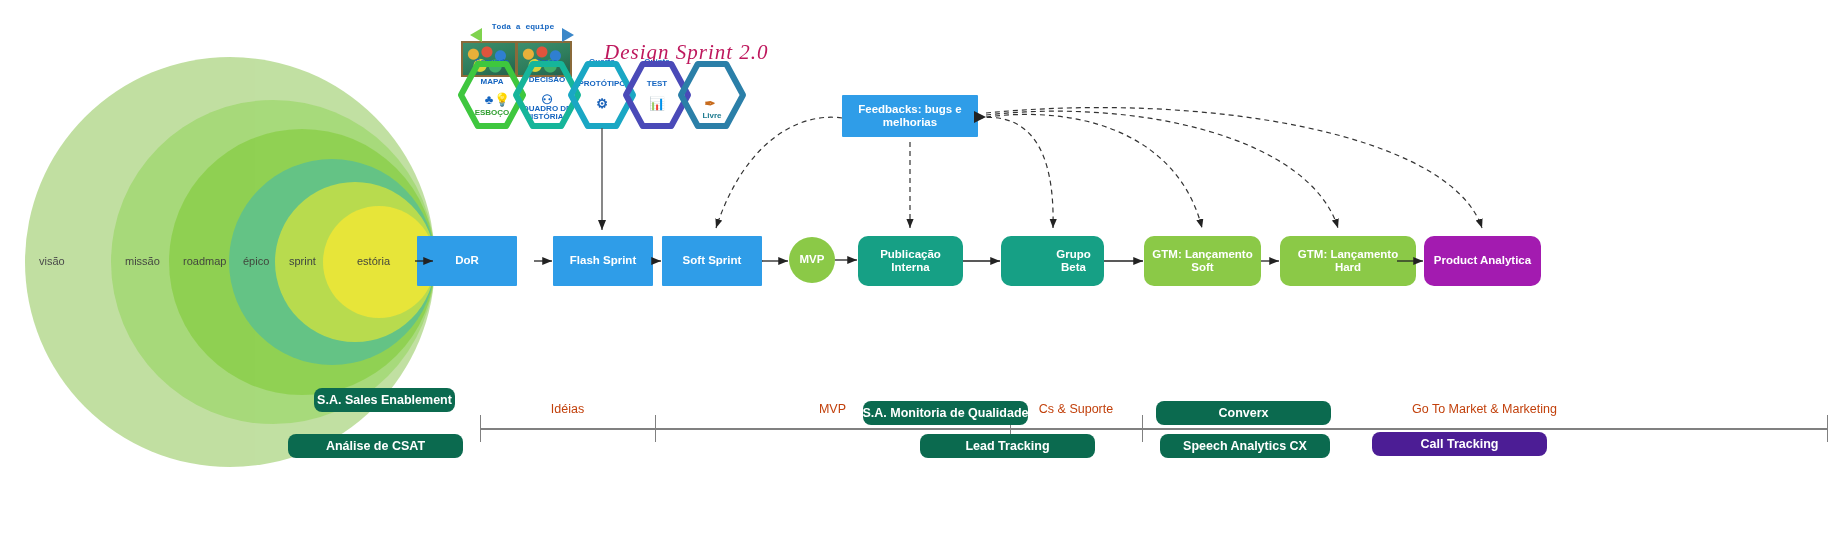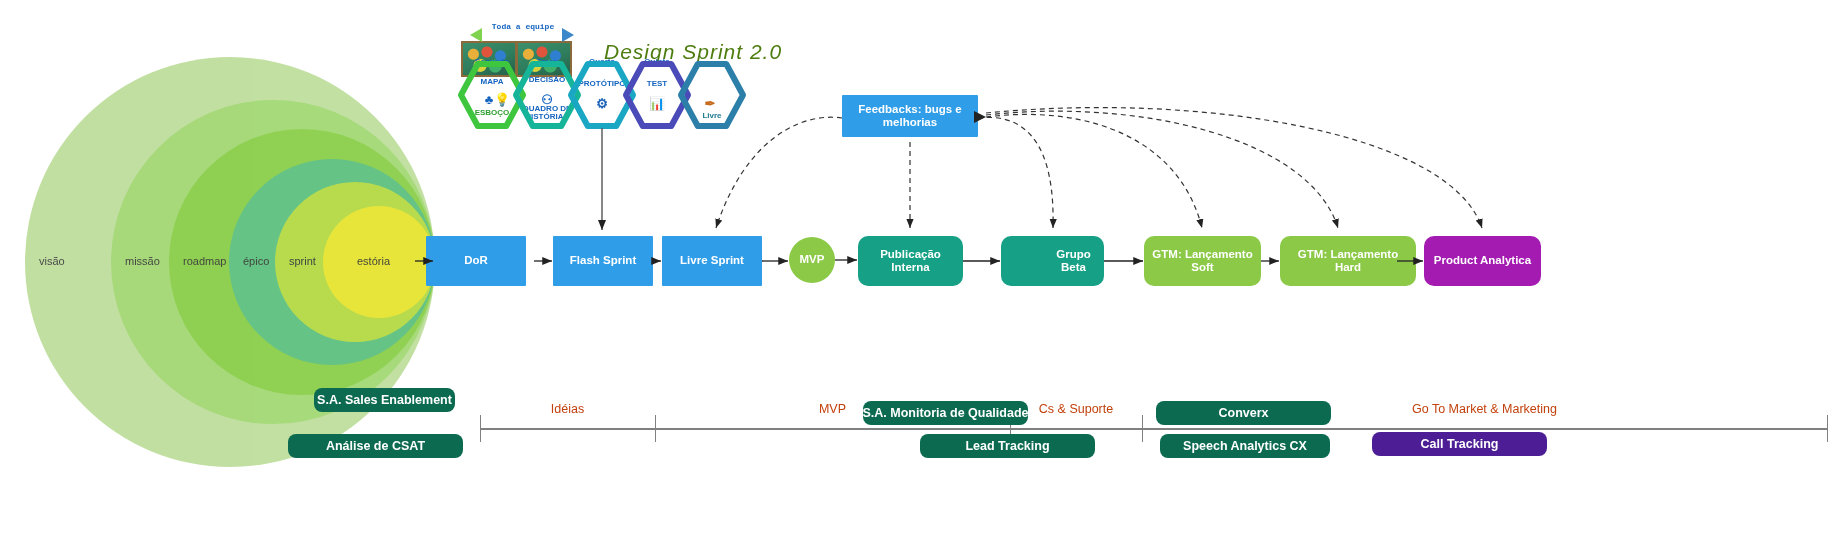--- a/index.html
+++ b/index.html
@@ -12,22 +12,22 @@
 
   
   .circ{position:absolute;border-radius:50%;display:flex;align-items:center;}
   .circ > span{
     position:absolute;width:100%;text-align:center;
     font-size:11px;color:#3a3a3a;
   }
 
   
   .ds-title{
-    position:absolute;font-family:Liberation Sans, sans-serif;
-    font-style:italic;font-size:21px;color:#4d7c0f;white-space:nowrap;
+    position:absolute;font-family:Liberation Serif, serif;
+    font-style:italic;font-size:21px;color:#be185d;white-space:nowrap;
     letter-spacing:1px;
   }
   .equipe-label{
     position:absolute;font-size:8px;font-weight:bold;color:#1565c0;
     white-space:nowrap;text-align:center;
   }
   .team-photo{
     position:absolute;border:2px solid #8a6a3a;
     background:
       radial-gradient(circle at 20% 35%, #e8b03a 0 5px, transparent 6px),
@@ -120,23 +120,23 @@
       <div class="hexword" style="color: rgb(21, 101, 192); left: 469px; top: 92px; width: 40px; font-size: 13px;">♣</div>
       <div class="hexword" style="color: rgb(47, 158, 47); left: 482px; top: 92px; width: 40px; font-size: 13px;">💡</div>
       <div class="hexword" style="color: rgb(21, 101, 192); left: 527px; top: 92px; width: 40px; font-size: 13px;">⚇</div>
       <div class="hexword" style="color: rgb(27, 98, 184); left: 582px; top: 96px; width: 40px; font-size: 13px;">⚙</div>
       <div class="hexword" style="color: rgb(46, 111, 214); left: 637px; top: 96px; width: 40px; font-size: 13px;">📊</div>
       <div class="hexword" style="color: rgb(199, 107, 29); left: 690px; top: 96px; width: 40px; font-size: 13px;">✒</div>
     </div>
 
   <div id="flow-layer">
       <div class="node sq" style="left: 842px; top: 95px; width: 136px; height: 42px; background: rgb(47, 157, 232);">Feedbacks: bugs e melhorias</div>
-      <div class="node sq" style="left: 426px; top: 236px; width: 100px; height: 50px; background: rgb(47, 157, 232);">DoR</div>
+      <div class="node sq" style="left: 417px; top: 236px; width: 100px; height: 50px; background: rgb(47, 157, 232);">DoR</div>
       <div class="node sq" style="left: 553px; top: 236px; width: 100px; height: 50px; background: rgb(47, 157, 232);">Flash Sprint</div>
-      <div class="node sq" style="left: 662px; top: 236px; width: 100px; height: 50px; background: rgb(47, 157, 232);">Livre Sprint</div>
+      <div class="node sq" style="left: 662px; top: 236px; width: 100px; height: 50px; background: rgb(47, 157, 232);">Soft Sprint</div>
       <div class="node circle" style="left: 789px; top: 237px; width: 46px; height: 46px; background: rgb(139, 201, 71);">MVP</div>
       <div class="node rnd" style="left: 858px; top: 236px; width: 105px; height: 50px; background: rgb(22, 160, 133);">Publicação Interna</div>
       <div class="node rnd" style="left: 1001px; top: 236px; width: 103px; height: 50px; background: rgb(22, 160, 133); padding-left: 48px;">Grupo Beta</div>
       <div class="node rnd" style="left: 1144px; top: 236px; width: 117px; height: 50px; background: rgb(139, 201, 71);">GTM: Lançamento Soft</div>
       <div class="node rnd" style="left: 1280px; top: 236px; width: 136px; height: 50px; background: rgb(139, 201, 71);">GTM: Lançamento Hard</div>
       <div class="node rnd" style="left: 1424px; top: 236px; width: 117px; height: 50px; background: rgb(163, 27, 176);">Product Analytica</div>
     </div>
 
   <div id="axis-layer">
       <div class="axis-line" style="left: 480px; top: 428px; height: 2px; width: 1347px;"></div>

